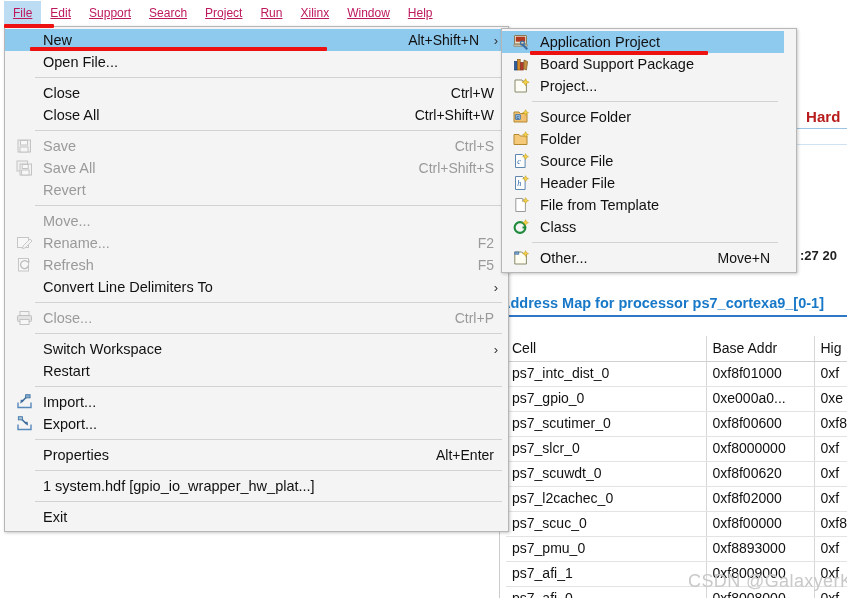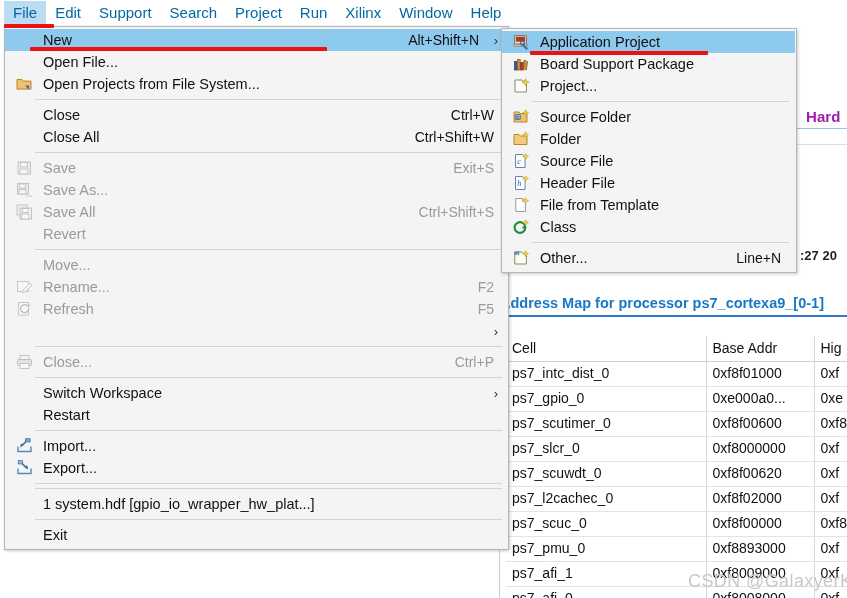--- a/index.html
+++ b/index.html
@@ -23,21 +23,21 @@
     position:absolute; left:0; top:0; right:0; height:22px;
     background:#f0f0f0; border-bottom:1px solid #d0d0d0;
   }
   .bg-panel-border {
     position:absolute; left:488px; top:22px; right:0; bottom:0;
     background:#ffffff;
   }
 
   .hard-title {
     position:absolute; left:806px; top:108px;
-    font-size:15px; font-weight:bold; color:#a21caf;
+    font-size:15px; font-weight:bold; color:#b91c1c;
     white-space:nowrap; letter-spacing:0.1px;text-align:right;
   }
   .hard-underline {
     position:absolute; left:795px; top:128px; width:52px; height:1px;
     background:#9cc4e4;
   }
   .hard-underline2 {
     position:absolute; left:795px; top:144px; width:52px; height:1px;
     background:#cfe2f3;
   }
@@ -95,25 +95,26 @@
 
   
   .menubar {
     position:absolute; left:0; top:0; width:847px; height:26px;
     background:#ffffff;
     display:flex; align-items:center;
     padding-left:4px;
     z-index:20;
   }
   .menubar-item {
-    font-size:15px; color:#0369a1;
+    font-size:12px; color:#be185d;
     padding:3px 9px 4px 9px;
     line-height:18px;
     white-space:nowrap;
     cursor:default;
+    text-decoration:underline;
   }
   .menubar-item.active {
     background:#bcdcf4;
   }
   .menubar-underline {
     position:absolute; left:4px; top:24px; width:50px; height:4px;
     background:#ee1111; z-index:40; border-radius:1px;
   }
 
   
@@ -157,21 +158,21 @@
     position:absolute; left:30px; top:47px; width:297px; height:4px;
     background:#ee1111; z-index:45; border-radius:1px;
   }
 
   
   .submenu {
     position:absolute; left:501px; top:28px; width:296px;
     background:#f4f4f4;
     border:1px solid #b6b6b6;
     box-shadow:1px 1px 3px rgba(0,0,0,0.22);
-    padding:2px 1px 3px 0;
+    padding:2px 12px 3px 0;
     z-index:30;
   }
   .submenu .mi { height:22px; }
   .app-underline {
     position:absolute; left:530px; top:51px; width:178px; height:4px;
     background:#ee1111; z-index:45; border-radius:1px;
   }
 
   
   svg { display:block; }
@@ -287,62 +288,40 @@
 
   <div class="dropdown" id="file-menu">
       <div class="mi hl has-arrow">
         <span class="label">New</span>
         <span class="accel">Alt+Shift+N</span>
         <span class="arrow">›</span>
       </div>
       <div class="mi">
         <span class="label">Open File...</span>
       </div>
-      <div class="mi">
-        <span class="ico">
-          <svg width="17" height="17" viewBox="0 0 17 17" style="opacity:1;filter:none">
-            <path d="M1 4h5l1.4 1.6H15v8H1z" fill="#f0c070" stroke="#b4892e" stroke-width="1"></path>
-            <path d="M9 10l4 0 0 4z" fill="#2b6fb8"></path>
-          </svg>
-        </span>
-        <span class="label">Open Projects from File System...</span>
-      </div>
       <div class="sep"></div>
       <div class="mi">
         <span class="label">Close</span>
         <span class="accel">Ctrl+W</span>
       </div>
       <div class="mi">
         <span class="label">Close All</span>
         <span class="accel">Ctrl+Shift+W</span>
       </div>
       <div class="sep"></div>
       <div class="mi disabled">
         <span class="ico">
           <svg width="17" height="17" viewBox="0 0 17 17" style="opacity:0.45;filter:grayscale(1)">
             <rect x="2" y="2.5" width="12.5" height="12" fill="#e9e9e9" stroke="#8a8a8a"></rect>
             <rect x="4.5" y="3" width="7" height="4.5" fill="#fff" stroke="#8a8a8a"></rect>
             <rect x="4" y="9.5" width="8" height="5" fill="#fafafa" stroke="#8a8a8a"></rect>
           </svg>
         </span>
         <span class="label">Save</span>
-        <span class="accel">Exit+S</span>
-      </div>
-      <div class="mi disabled">
-        <span class="ico">
-          <svg width="17" height="17" viewBox="0 0 17 17" style="opacity:0.45;filter:grayscale(1)">
-            <rect x="1.5" y="2" width="11" height="10.5" fill="#e9e9e9" stroke="#8a8a8a"></rect>
-            <rect x="3.6" y="2.5" width="6" height="4" fill="#fff" stroke="#8a8a8a"></rect>
-            <rect x="3" y="8" width="7" height="4.5" fill="#fafafa" stroke="#8a8a8a"></rect>
-            <circle cx="11" cy="14.5" r="0.8" fill="#8a8a8a"></circle>
-            <circle cx="13.3" cy="14.5" r="0.8" fill="#8a8a8a"></circle>
-            <circle cx="15.3" cy="14.5" r="0.8" fill="#8a8a8a"></circle>
-          </svg>
-        </span>
-        <span class="label">Save As...</span>
+        <span class="accel">Ctrl+S</span>
       </div>
       <div class="mi disabled">
         <span class="ico">
           <svg width="17" height="17" viewBox="0 0 17 17" style="opacity:0.45;filter:grayscale(1)">
             <rect x="1" y="1.5" width="10.5" height="10" fill="#ededed" stroke="#8a8a8a"></rect>
             <rect x="4" y="4.5" width="11.5" height="11" fill="#f4f4f4" stroke="#8a8a8a"></rect>
             <rect x="6.2" y="5" width="6" height="4" fill="#fff" stroke="#8a8a8a"></rect>
             <rect x="5.6" y="10.5" width="7.5" height="5" fill="#fbfbfb" stroke="#8a8a8a"></rect>
           </svg>
         </span>
@@ -371,20 +350,21 @@
           <svg width="17" height="17" viewBox="0 0 17 17" style="opacity:0.45;filter:grayscale(1)">
             <rect x="2.5" y="2" width="10" height="12.5" fill="#fcfcfc" stroke="#909090"></rect>
             <path d="M11 5a4 4 0 1 0 1.5 4" fill="none" stroke="#7a7a7a" stroke-width="1.3"></path>
             <path d="M13.5 3.2l-0.3 3.2-3-1z" fill="#7a7a7a"></path>
           </svg>
         </span>
         <span class="label">Refresh</span>
         <span class="accel">F5</span>
       </div>
       <div class="mi has-arrow">
+        <span class="label">Convert Line Delimiters To</span>
         <span class="arrow" style="margin-left: auto;">›</span>
       </div>
       <div class="sep"></div>
       <div class="mi disabled">
         <span class="ico">
           <svg width="17" height="17" viewBox="0 0 17 17" style="opacity:0.45;filter:grayscale(1)">
             <rect x="4" y="2" width="9" height="4" fill="#f2f2f2" stroke="#8a8a8a"></rect>
             <rect x="1.5" y="6" width="14" height="6" rx="1" fill="#cfcfcf" stroke="#7d7d7d"></rect>
             <rect x="4" y="10" width="9" height="5" fill="#fbfbfb" stroke="#8a8a8a"></rect>
           </svg>
@@ -417,20 +397,24 @@
           <svg width="17" height="17" viewBox="0 0 17 17" style="opacity:1;filter:none">
             <path d="M2 9v5h13V9" fill="none" stroke="#5588bb" stroke-width="1.4"></path>
             <path d="M4.5 2.5l6.3 6.3" stroke="#3f6f9f" stroke-width="1.6"></path>
             <path d="M12.1 10.3l-0.5-4-3.6 0.3z" fill="#3f6f9f"></path>
             <rect x="2.3" y="1.2" width="4.2" height="3.2" fill="#9fbfda" stroke="#3f6f9f" stroke-width="0.8"></rect>
           </svg>
         </span>
         <span class="label">Export...</span>
       </div>
       <div class="sep"></div>
+      <div class="mi">
+        <span class="label">Properties</span>
+        <span class="accel">Alt+Enter</span>
+      </div>
       <div class="sep"></div>
       <div class="mi">
         <span class="label">1 system.hdf  [gpio_io_wrapper_hw_plat...]</span>
       </div>
       <div class="sep"></div>
       <div class="mi">
         <span class="label">Exit</span>
       </div>
     </div>
   <div class="new-underline"></div>
@@ -533,18 +517,18 @@
       <div class="sep"></div>
       <div class="mi">
         <span class="ico">
           <svg width="17" height="17" viewBox="0 0 17 17" style="opacity:1;filter:none">
             <path d="M1.8 2.5h7l2 2h2.6v10H1.8z" fill="#fdfdf2" stroke="#8a8a6a"></path>
             <rect x="1.8" y="2.5" width="4" height="2.2" fill="#7fa6cf" stroke="#3f6f9f" stroke-width="0.7"></rect>
             <path d="M12.6 1.2l0.9 2 2 0.9-2 0.9-0.9 2-0.9-2-2-0.9 2-0.9z" fill="#f5d24a" stroke="#c4a01c" stroke-width="0.6"></path>
           </svg>
         </span>
         <span class="label">Other...</span>
-        <span class="accel">Line+N</span>
+        <span class="accel">Move+N</span>
       </div>
     </div>
   <div class="app-underline"></div>
 
 </div>
 
 </body></html>

